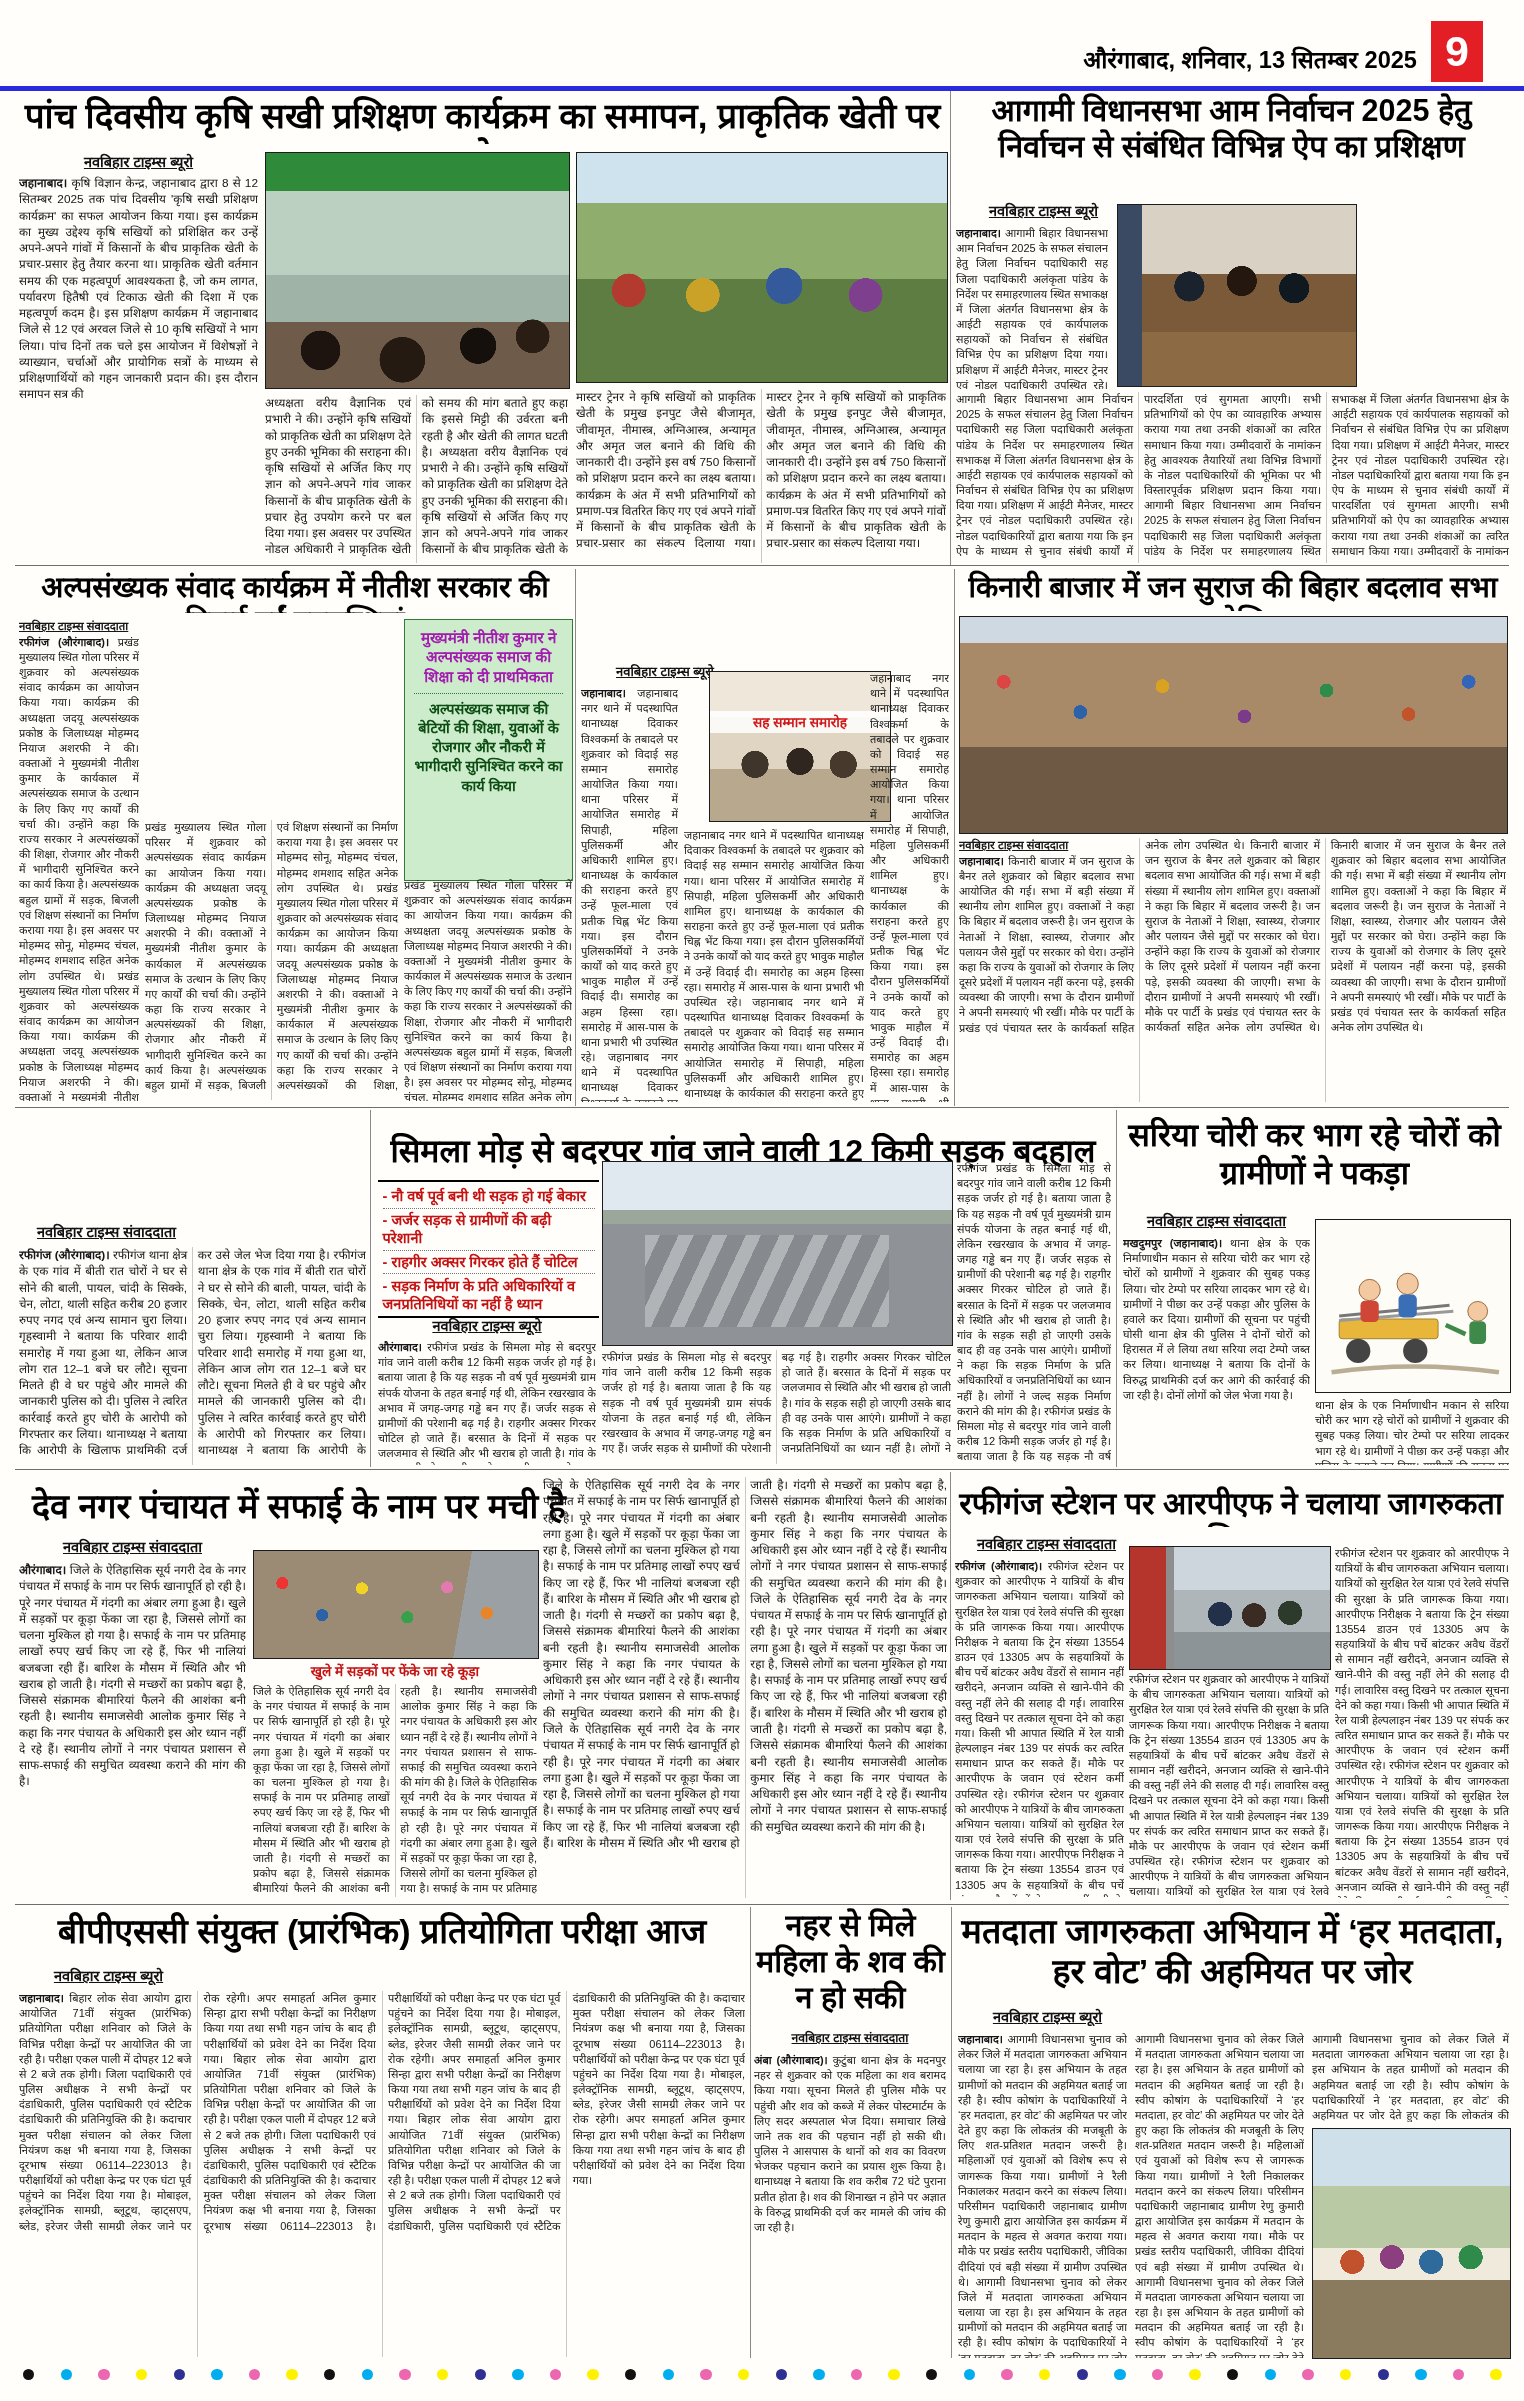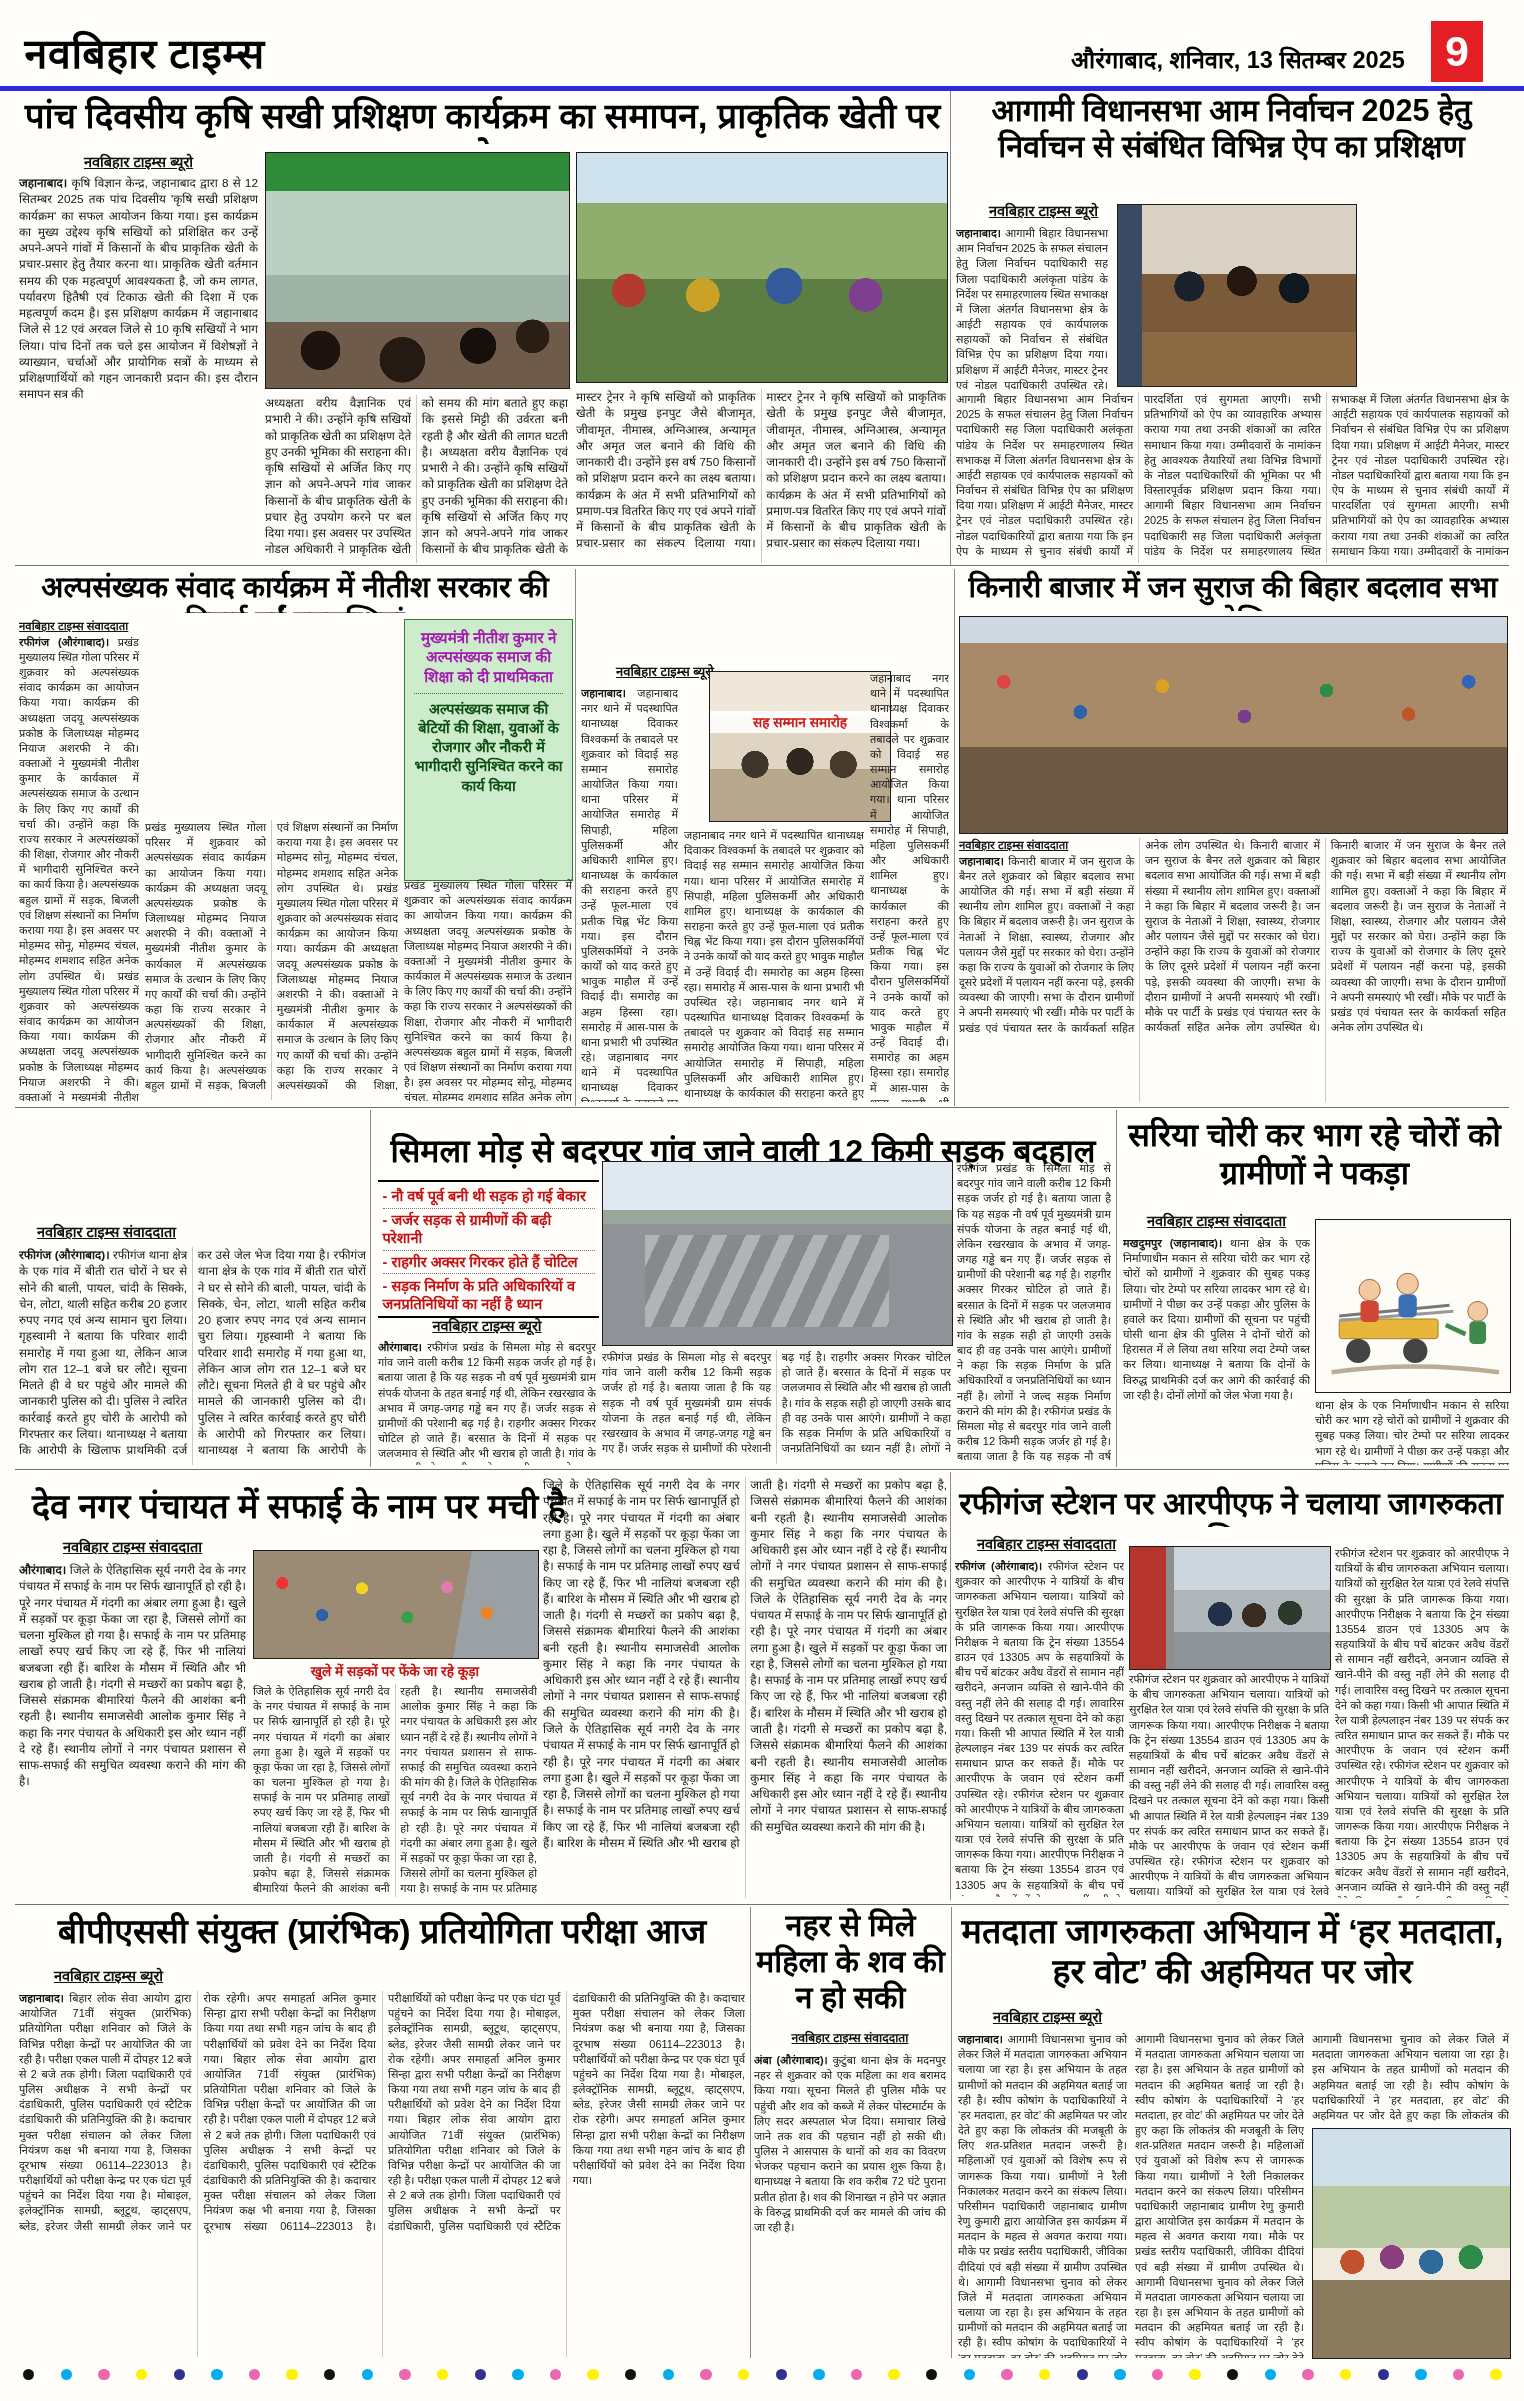--- a/index.html
+++ b/index.html
@@ -3,21 +3,21 @@
 <meta charset="utf-8">
 <style>
   html,body{margin:0;padding:0;background:#e9e7e2;}
   #paper{position:relative;width:1524px;height:2401px;background:#fffefb;margin:0 auto;
          font-family:"Liberation Sans","DejaVu Sans",sans-serif;color:#111;overflow:hidden;}
   .abs{position:absolute;}
   
   .masthead{font-size:41px;font-weight:bold;letter-spacing:0.8px;color:#000;}
   .edition{background:#e31e25;color:#fff;font-size:35px;font-weight:bold;text-align:center;
            display:flex;align-items:center;justify-content:center;}
-  .datehead{font-size:23.6px;font-weight:bold;text-align:center;color:#000;}
+  .datehead{font-size:23.6px;font-weight:bold;text-align:right;color:#000;}
   .pagenum{background:#e31e25;color:#fff;font-size:43px;font-weight:bold;display:flex;
            align-items:center;justify-content:center;}
   .bluerule{background:#2a2ae0;height:4.6px;width:1524px;left:0;}
   
   .hl{font-weight:bold;color:#000;text-align:center;line-height:1.18;overflow:hidden;}
   .hl.h46{font-size:35px;} .hl.h44{font-size:34px;} .hl.h42{font-size:32px;}
   .hl.h40{font-size:30.5px;} .hl.h38{font-size:29px;}
   
   .byline{font-size:14.5px;font-weight:bold;text-align:center;text-decoration:underline;white-space:nowrap;overflow:hidden;}
   .body{font-size:11.8px;line-height:1.38;text-align:justify;overflow:hidden;color:#161616;}
@@ -111,21 +111,20 @@
   .cartoon{border:1.5px solid #1c1c1c;background:#fdfcf7;position:absolute;overflow:hidden;}
   
   #dots{position:absolute;left:23px;top:2369px;width:1479px;display:flex;justify-content:space-between;align-items:center;}
   #dots span{width:11.4px;height:11.4px;border-radius:50%;display:inline-block;}
 </style>
 </head>
 <body>
 
 <div id="paper">
 
-  <div class="abs masthead" style="left:24.4px;top:24.4px;width:457px;height:55px;">नवबिहार टाइम्स</div>
   <div class="abs datehead" style="left:1059px;top:43px;width:358px;height:30.5px;">औरंगाबाद, शनिवार, 13 सितम्बर 2025</div>
   <div class="abs pagenum" style="left:1431px;top:21.3px;width:52px;height:61px;">9</div>
   <div class="abs bluerule" style="top:86px;"></div>
 
   <div class="abs hl h46" style="left:17px;top:95px;width:931px;height:49px;">पांच दिवसीय कृषि सखी प्रशिक्षण कार्यक्रम का समापन, प्राकृतिक खेती पर जोर</div>
   <div class="abs byline" style="left:19px;top:151px;width:239px;">नवबिहार टाइम्स ब्यूरो</div>
   <div class="abs body" style="left:19px;top:175px;width:239px;height:387px;">
     <b class="dl">जहानाबाद।</b>
     <span>कृषि विज्ञान केन्द्र, जहानाबाद द्वारा 8 से 12 सितम्बर 2025 तक पांच दिवसीय 'कृषि सखी प्रशिक्षण कार्यक्रम' का सफल आयोजन किया गया। इस कार्यक्रम का मुख्य उद्देश्य कृषि सखियों को प्रशिक्षित कर उन्हें अपने-अपने गांवों में किसानों के बीच प्राकृतिक खेती के प्रचार-प्रसार हेतु तैयार करना था। प्राकृतिक खेती वर्तमान समय की एक महत्वपूर्ण आवश्यकता है, जो कम लागत, पर्यावरण हितैषी एवं टिकाऊ खेती की दिशा में एक महत्वपूर्ण कदम है। इस प्रशिक्षण कार्यक्रम में जहानाबाद जिले से 12 एवं अरवल जिले से 10 कृषि सखियों ने भाग लिया। पांच दिनों तक चले इस आयोजन में विशेषज्ञों ने व्याख्यान, चर्चाओं और प्रायोगिक सत्रों के माध्यम से प्रशिक्षणार्थियों को गहन जानकारी प्रदान की। इस दौरान समापन सत्र की</span>
   </div>

